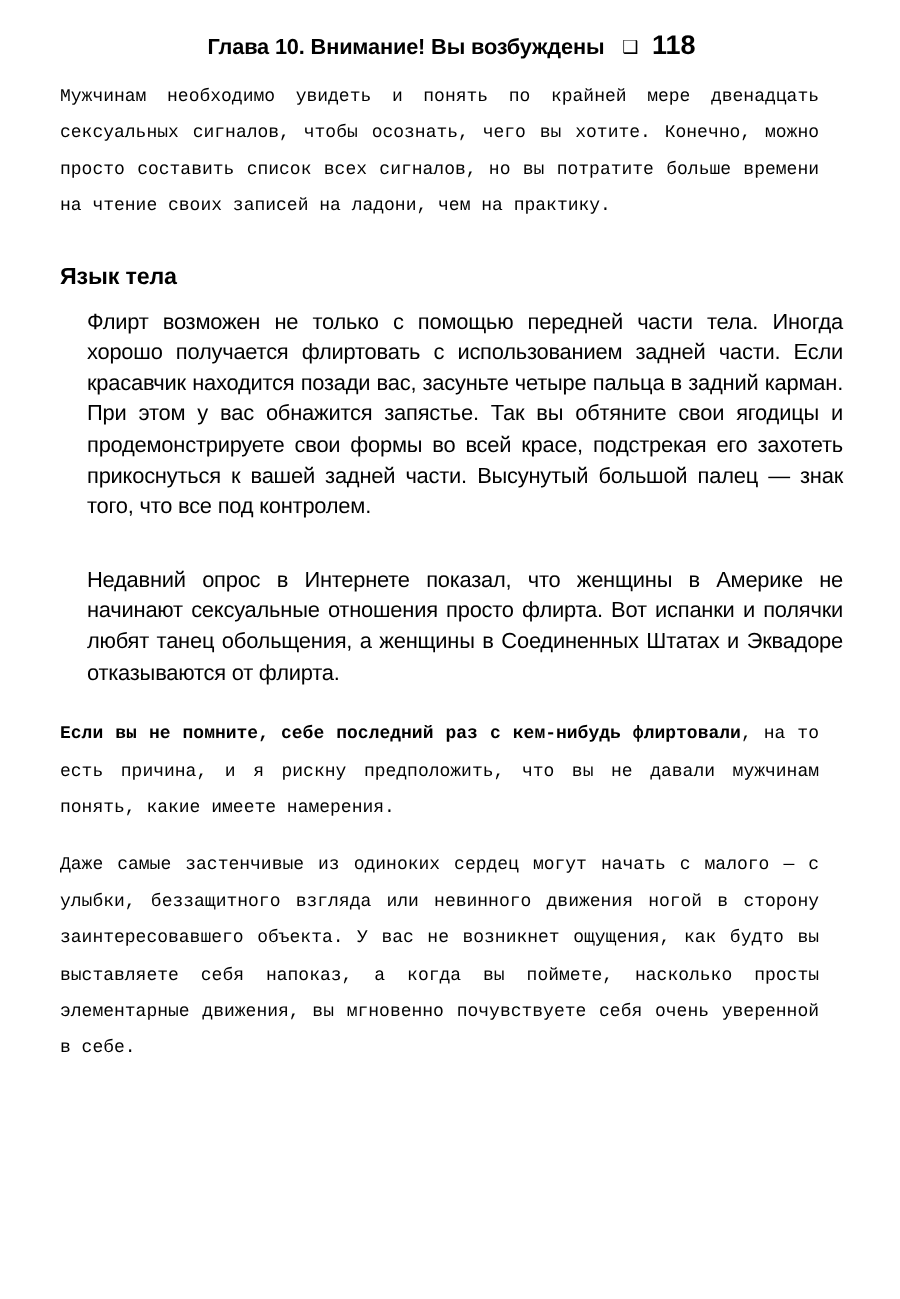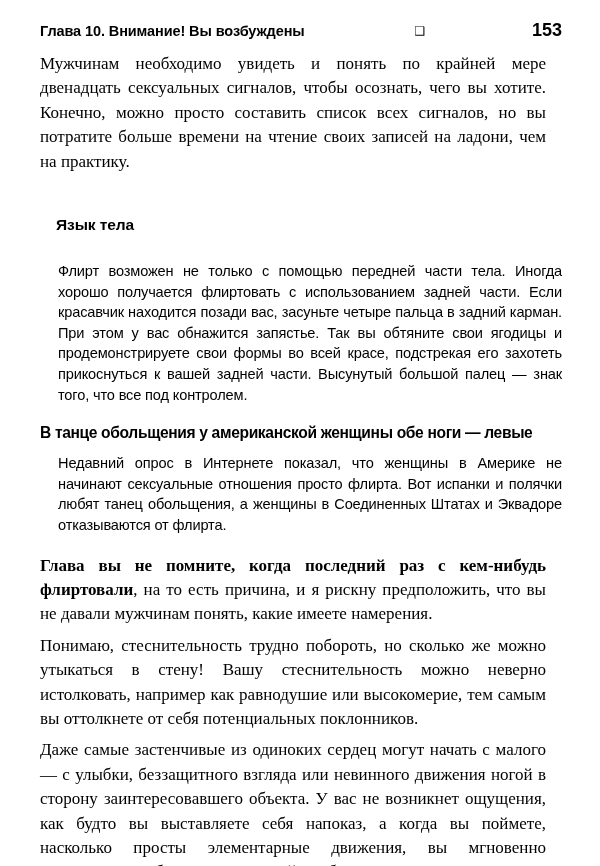--- a/index.html
+++ b/index.html
@@ -26,21 +26,21 @@
 
   
   .running-head {
     position: absolute;
     top: 20px;
     left: 40px;
     right: 38px;
     height: 26px;
     display: flex;
     align-items: baseline;
-    justify-content: space-between;
+    justify-content: center;
     font-family: "Liberation Sans", "DejaVu Sans", sans-serif;
     font-weight: bold;
     white-space: nowrap;
   }
   .running-head .rh-title {
     font-size: 14.5px;
     letter-spacing: -0.1px;
   }
   .running-head .rh-sep {
     font-size: 12px;
@@ -57,45 +57,46 @@
   
   .column {
     position: absolute;
     top: 52px;
     left: 40px;
     width: 522px;
   }
 
   p.body {
     margin: 0 16px 0 0;
-    font-size: 17px;
+    font-size: 12px;
     line-height: 24.4px;
     text-align: justify;
     text-justify: inter-word;
     hyphens: manual;
     text-indent: 0;
+    font-family: Liberation Mono, monospace;
   }
   p.body b, p.body .bold {
     font-weight: bold;
   }
 
   
   .sans-block {
     margin: 0;
     padding-left: 18px;
     font-family: Liberation Sans, sans-serif;
     font-size: 14.6px;
     line-height: 20.6px;
     text-align: justify;
     letter-spacing: -0.15px;
   }
 
   
   h2.sub-head {
-    margin: 16px;
+    margin: 0;
     font-family: "Liberation Sans", "DejaVu Sans", sans-serif;
     font-weight: bold;
     font-size: 15.5px;
     line-height: 20px;
     letter-spacing: -0.1px;
   }
   h2.wide-head {
     margin: 0;
     font-family: "Liberation Sans", "DejaVu Sans", sans-serif;
     font-weight: bold;
@@ -111,52 +112,50 @@
   .sp-7  { height: 7px; }
 </style>
 </head>
 <body>
 
 <div class="page">
 
   <div class="running-head">
     <span class="rh-title">Глава 10. Внимание! Вы возбуждены</span>
     <span class="rh-sep">❑</span>
-    <span class="rh-page">153</span>
+    <span class="rh-page">118</span>
   </div>
 
   <div class="column">
 
     <p class="body">Мужчинам необходимо увидеть и понять по крайней мере двенадцать сексуальных сигналов, чтобы осознать, чего вы хотите. Конечно, можно просто составить список всех сигналов, но вы потратите больше времени на чтение своих записей на ладони, чем на практику.</p>
 
     <div class="sp-7"></div>
 
 
     <div class="sp-18"></div>
 
     <h2 class="sub-head">Язык тела</h2>
 
     <div class="sp-10"></div>
 
     <p class="sans-block">Флирт возможен не только с помощью передней части тела. Иногда хорошо получается флиртовать с использованием задней части. Если красавчик находится позади вас, засуньте четыре пальца в задний карман. При этом у вас обнажится запястье. Так вы обтяните свои ягодицы и продемонстрируете свои формы во всей красе, подстрекая его захотеть прикоснуться к вашей задней части. Высунутый большой палец — знак того, что все под контролем.</p>
 
     <div class="sp-18"></div>
 
-    <h2 class="wide-head">В танце обольщения у американской женщины обе ноги — левые</h2>
 
     <div class="sp-10"></div>
 
     <p class="sans-block">Недавний опрос в Интернете показал, что женщины в Америке не начинают сексуальные отношения просто флирта. Вот испанки и полячки любят танец обольщения, а женщины в Соединенных Штатах и Эквадоре отказываются от флирта.</p>
 
     <div class="sp-18"></div>
 
-    <p class="body"><b class="bold">Глава вы не помните, когда последний раз с кем-нибудь флиртовали</b><span>, на то есть причина, и я рискну предположить, что вы не давали мужчинам понять, какие имеете намерения.</span></p>
+    <p class="body"><b class="bold">Если вы не помните, себе последний раз с кем-нибудь флиртовали</b><span>, на то есть причина, и я рискну предположить, что вы не давали мужчинам понять, какие имеете намерения.</span></p>
 
     <div class="sp-7"></div>
 
-    <p class="body">Понимаю, стеснительность трудно побороть, но сколько же можно утыкаться в стену! Вашу стеснительность можно неверно истолковать, например как равнодушие или высокомерие, тем самым вы оттолкнете от себя потенциальных поклонников.</p>
 
     <div class="sp-7"></div>
 
     <p class="body">Даже самые застенчивые из одиноких сердец могут начать с малого — с улыбки, беззащитного взгляда или невинного движения ногой в сторону заинтересовавшего объекта. У вас не возникнет ощущения, как будто вы выставляете себя напоказ, а когда вы поймете, насколько просты элементарные движения, вы мгновенно почувствуете себя очень уверенной в себе.</p>
 
   </div>
 </div>
 
 </body></html>

